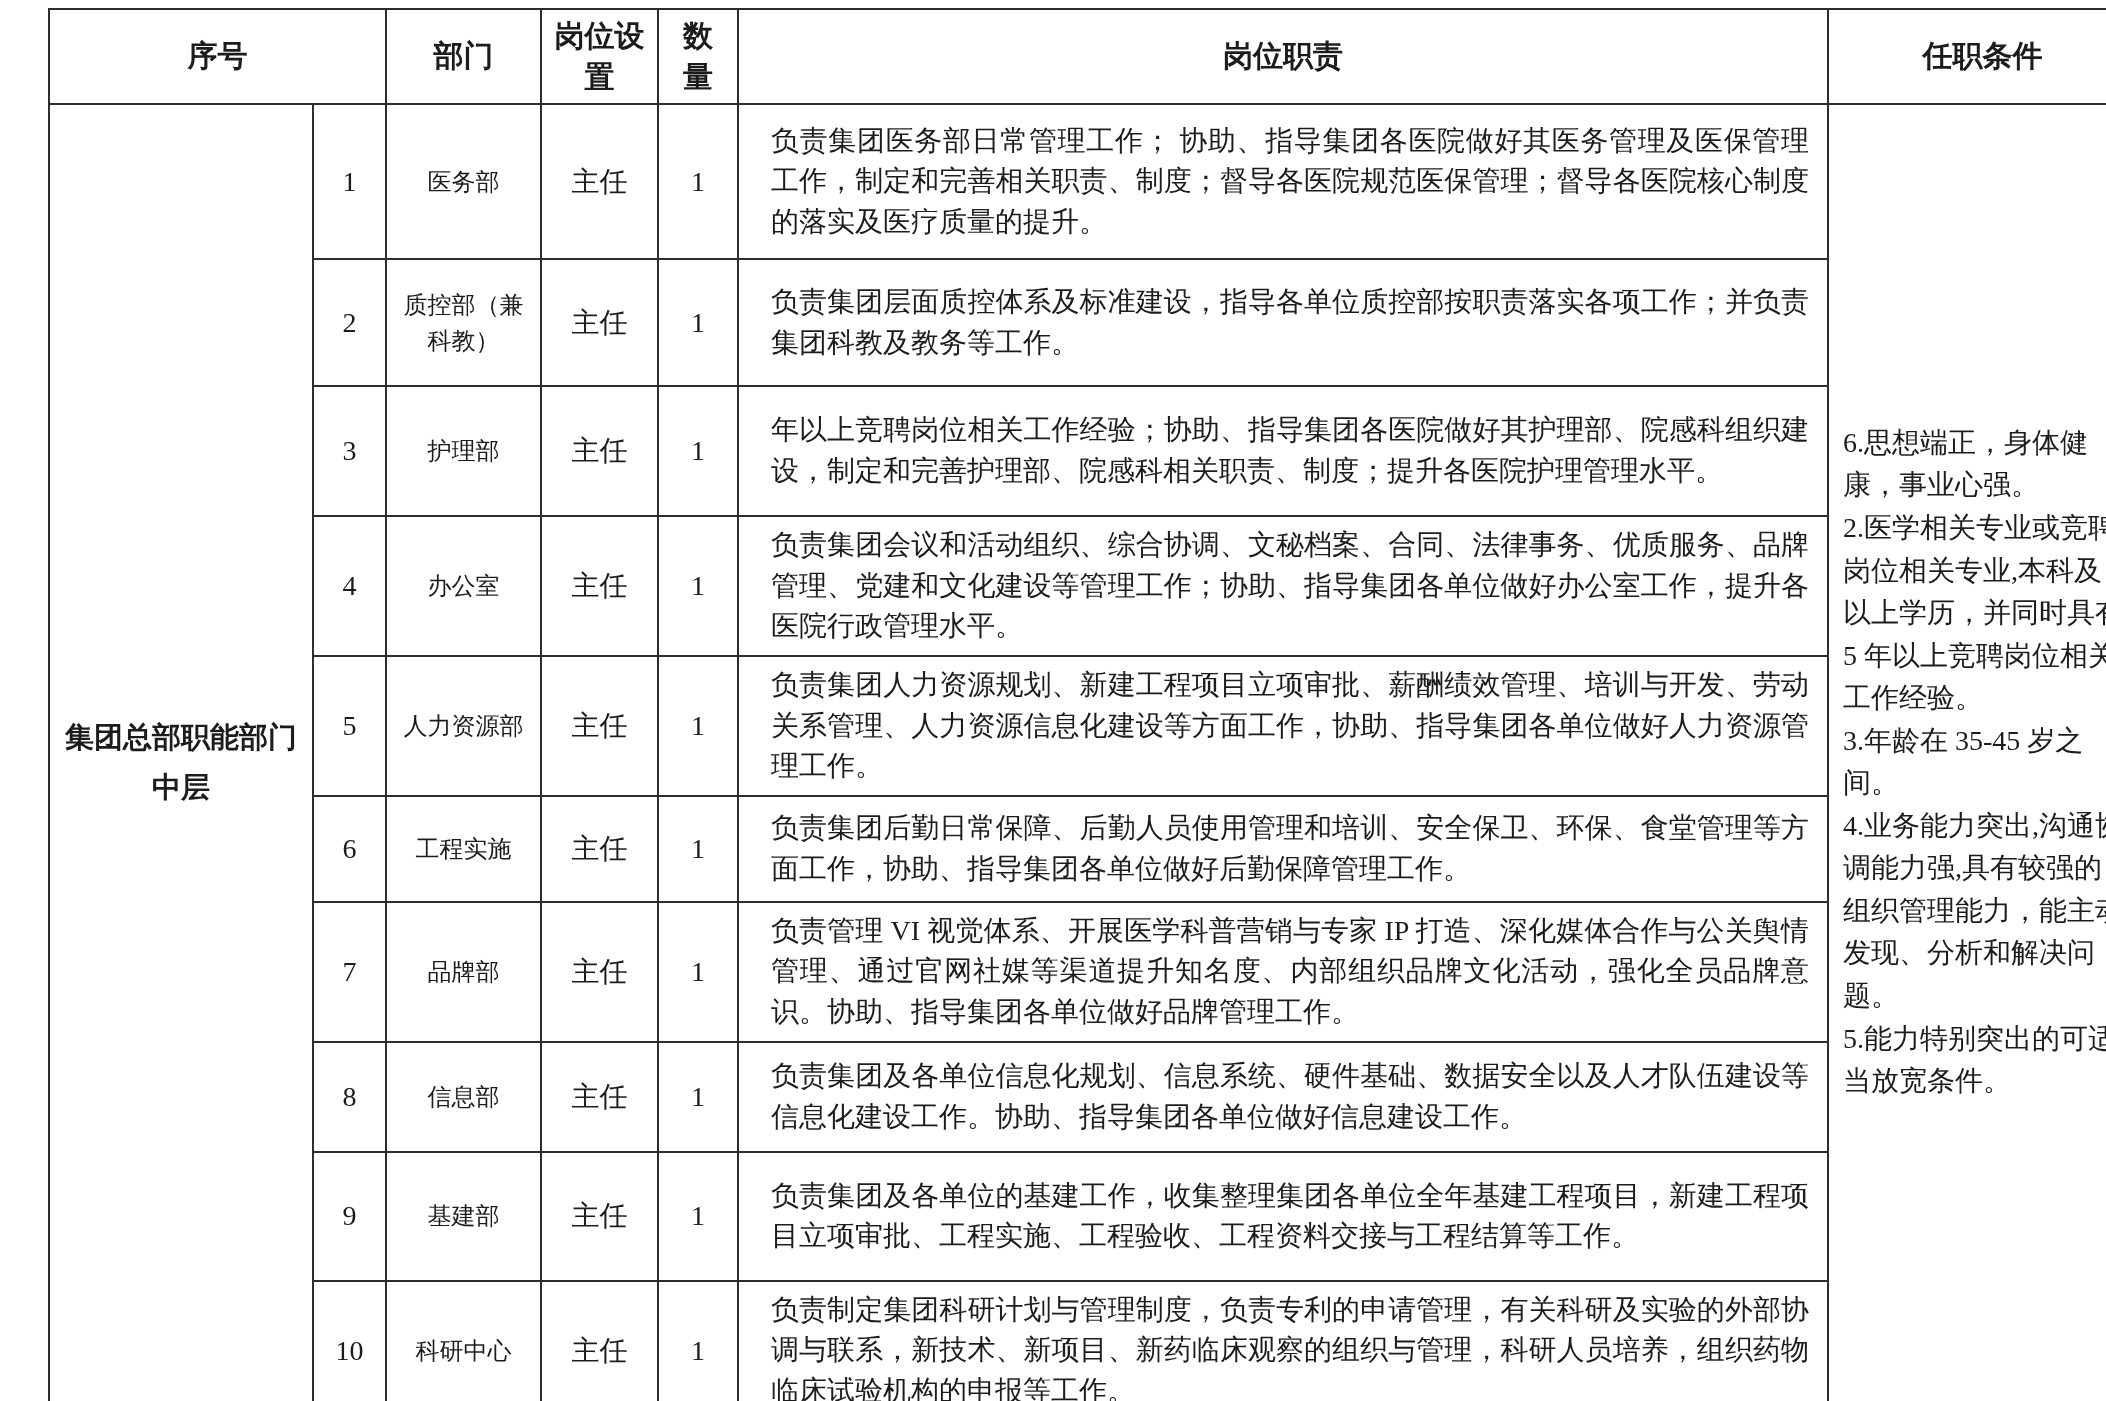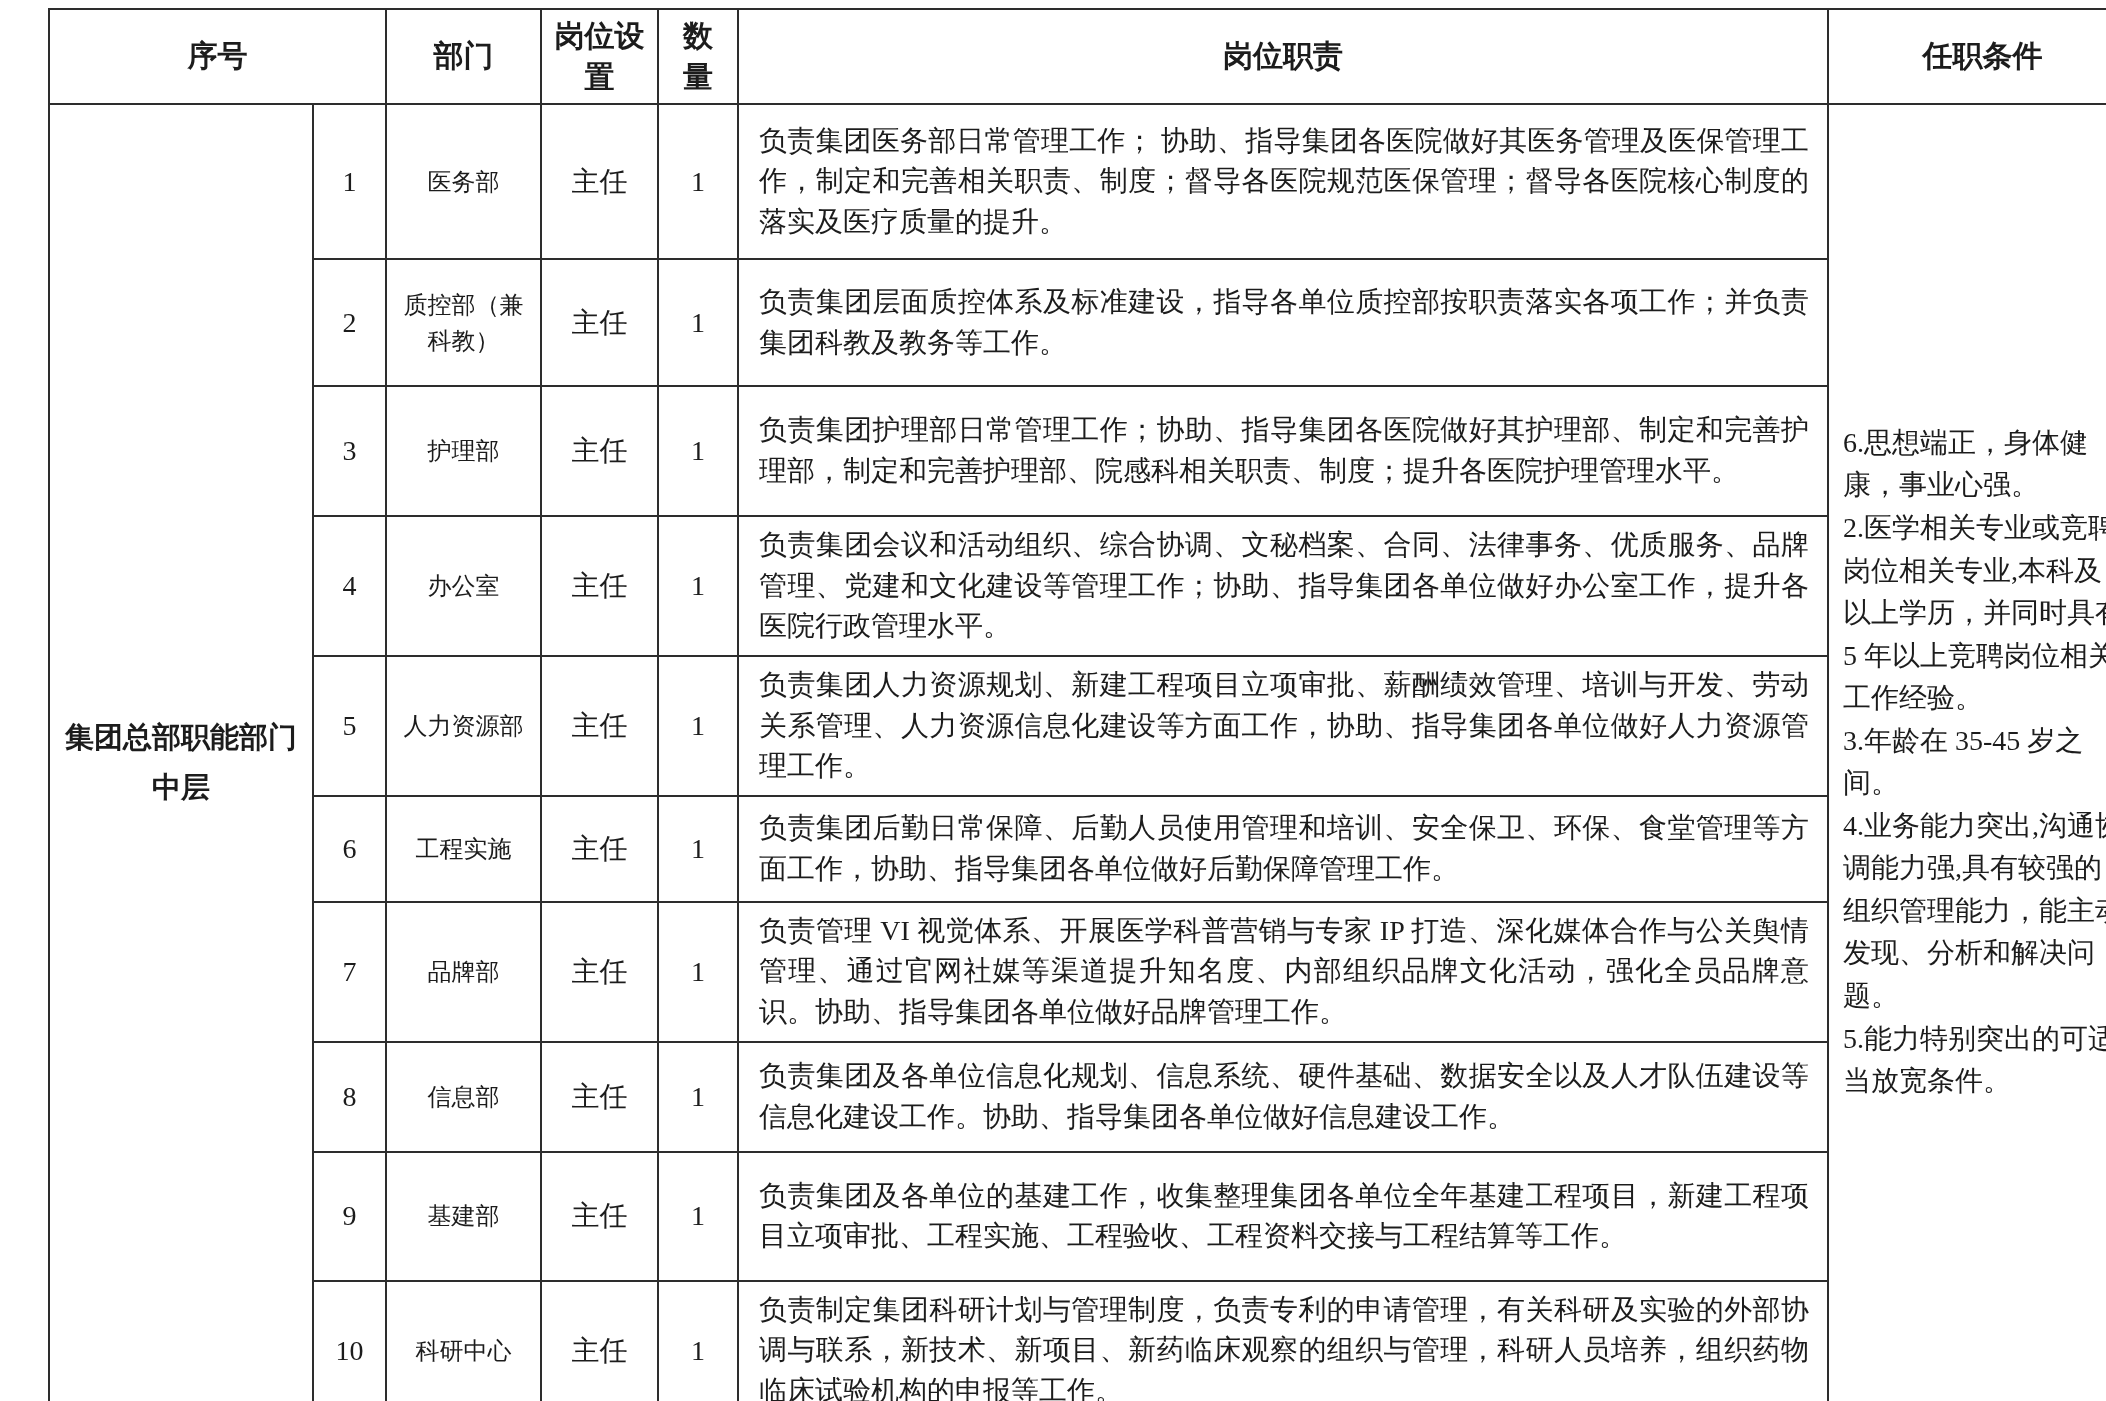--- a/index.html
+++ b/index.html
@@ -54,21 +54,21 @@
   }
   td.cell-pos {
     font-size: 28px;
     text-align: center;
     padding: 2px 16px;
   }
   td.cell-duty {
     font-size: 28px;
     text-align: justify;
     line-height: 1.45;
-    padding: 8px 18px 8px 20px;
+    padding: 8px 18px 8px 32px;
     border-radius: 28px;
   }
   td.cell-cond {
     font-size: 28px;
     line-height: 1.52;
     padding: 10px 8px 10px 14px;
     text-align: left;
   }
   td.cell-cond .cond-item { margin: 0; }
 </style>
@@ -117,21 +117,21 @@
         <td class="cell-dept">质控部（兼科教）</td>
         <td class="cell-pos">主任</td>
         <td class="cell-cnt">1</td>
         <td class="cell-duty">负责集团层面质控体系及标准建设，指导各单位质控部按职责落实各项工作；并负责集团科教及教务等工作。</td>
       </tr>
       <tr style="height:130px">
         <td class="cell-num">3</td>
         <td class="cell-dept">护理部</td>
         <td class="cell-pos">主任</td>
         <td class="cell-cnt">1</td>
-        <td class="cell-duty">负责集团护理部日常管理工作；协助、指导集团各医院做好其护理部、制定和完善护理部，制定和完善护理部、院感科相关职责、制度；提升各医院护理管理水平。</td>
+        <td class="cell-duty">年以上竞聘岗位相关工作经验；协助、指导集团各医院做好其护理部、院感科组织建设，制定和完善护理部、院感科相关职责、制度；提升各医院护理管理水平。</td>
       </tr>
       <tr style="height:140px">
         <td class="cell-num">4</td>
         <td class="cell-dept">办公室</td>
         <td class="cell-pos">主任</td>
         <td class="cell-cnt">1</td>
         <td class="cell-duty">负责集团会议和活动组织、综合协调、文秘档案、合同、法律事务、优质服务、品牌管理、党建和文化建设等管理工作；协助、指导集团各单位做好办公室工作，提升各医院行政管理水平。</td>
       </tr>
       <tr style="height:139px">
         <td class="cell-num">5</td>

